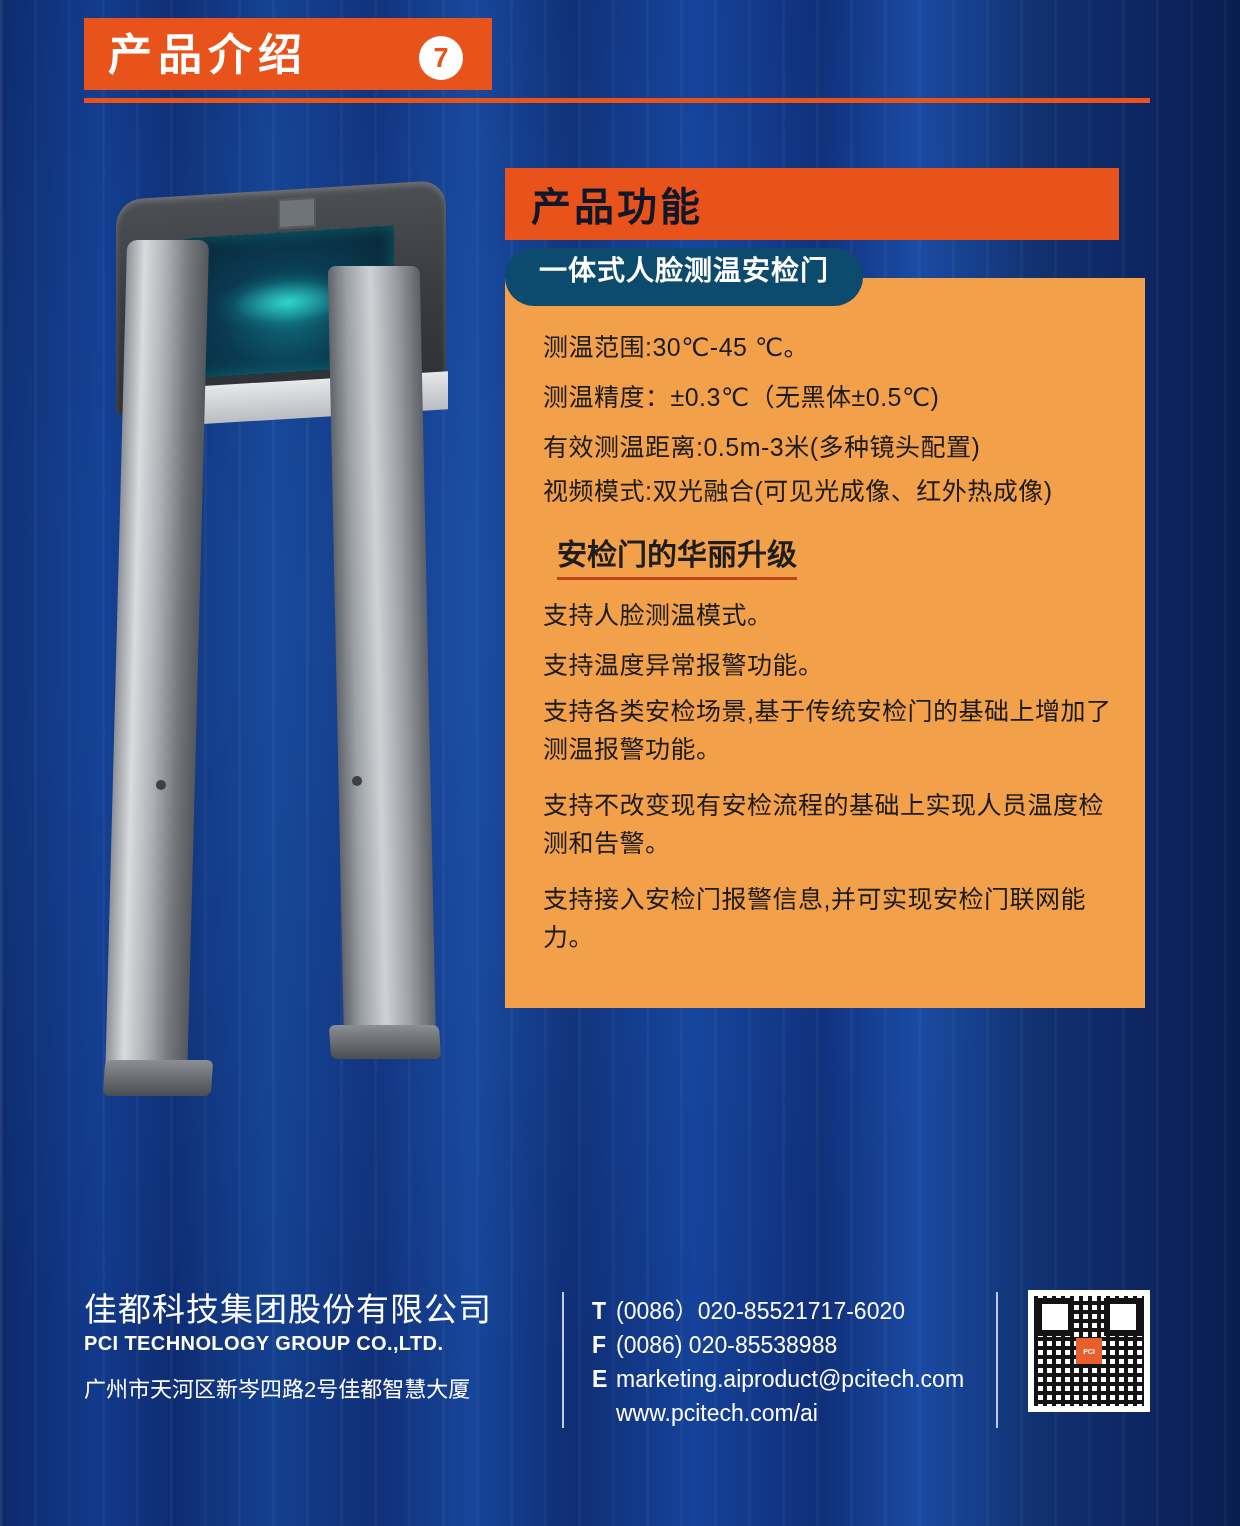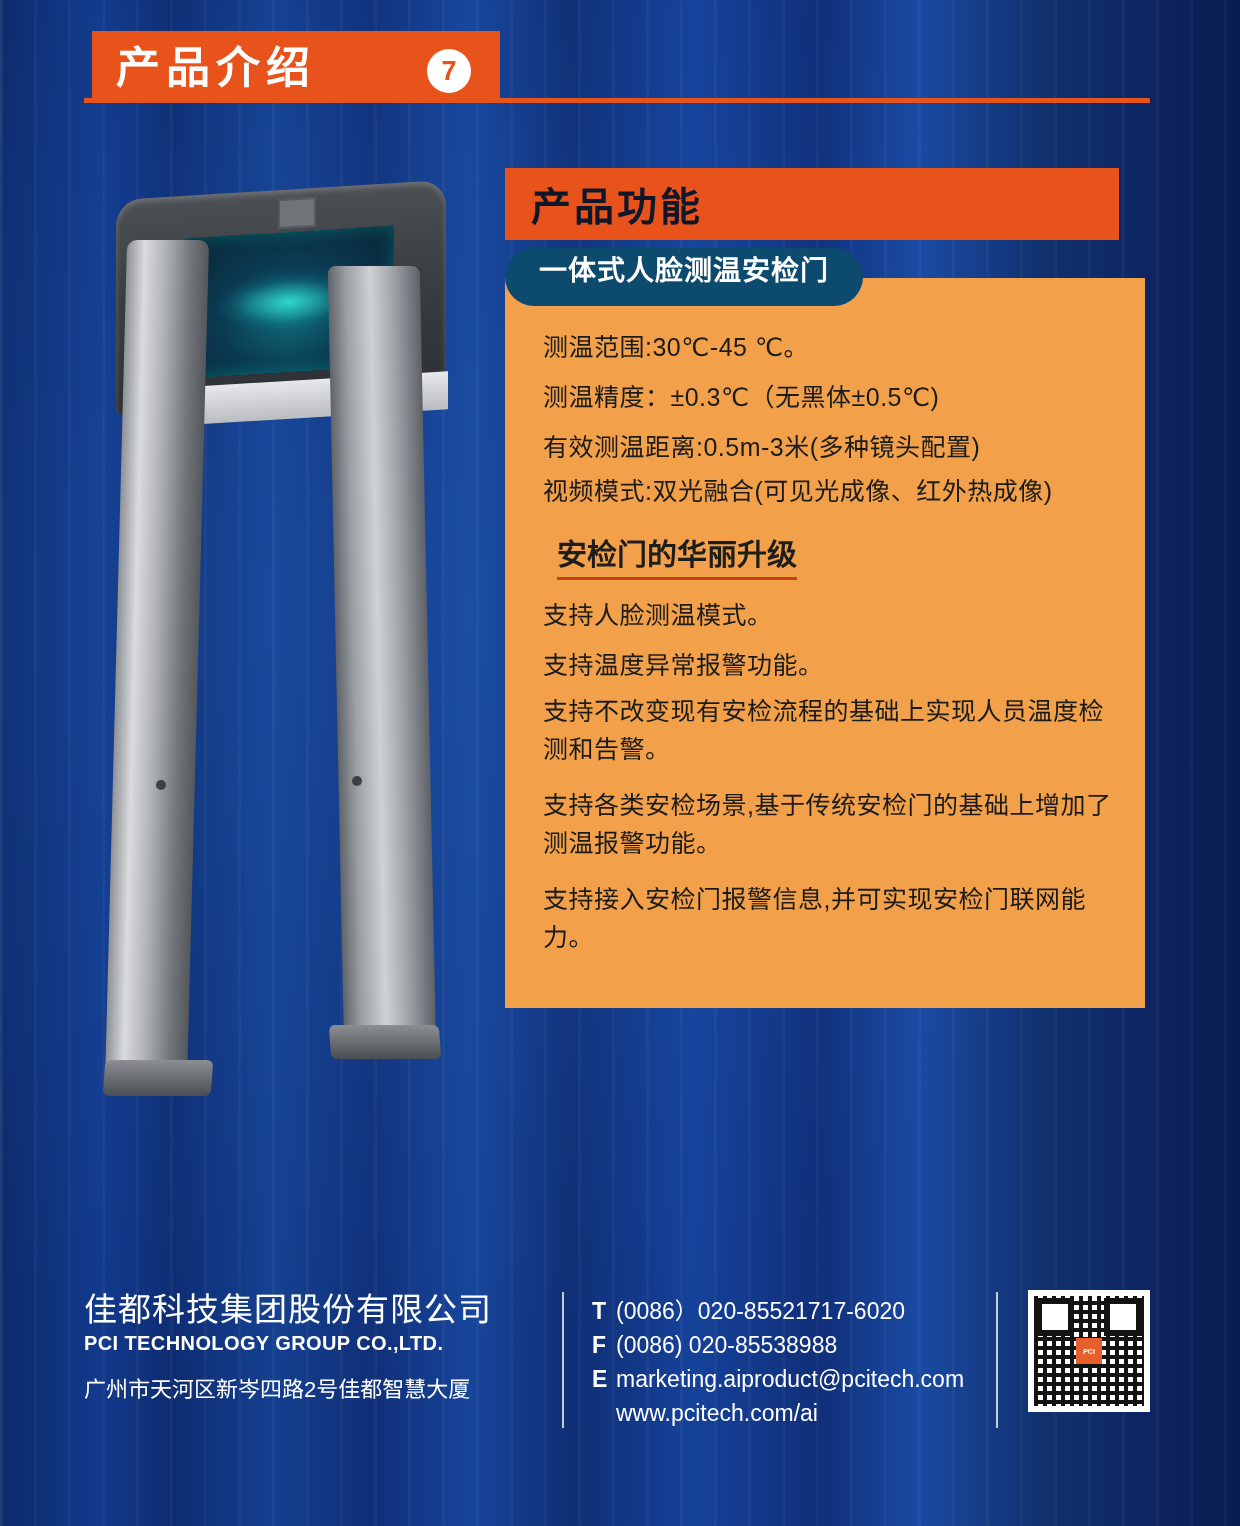--- a/index.html
+++ b/index.html
@@ -39,26 +39,25 @@
   
   .header {
     position: absolute;
     top: 18px;
     left: 84px;
     width: 1066px;
     height: 92px;
   }
   .header-bar {
     position: absolute;
-    top: 13px;
+    top: 0;
     left: 0;
     width: 408px;
     height: 72px;
     background: #e8521b;
-    margin-left: 8px;
   }
   .header-title {
     position: absolute;
     top: 14px;
     left: 24px;
     font-size: 44px;
     font-weight: bold;
     color: #ffffff;
     letter-spacing: 6px;
     line-height: 46px;
@@ -437,22 +436,22 @@
         <p class="body-line">测温范围:30℃-45 ℃。</p>
         <p class="body-line">测温精度：±0.3℃（无黑体±0.5℃)</p>
         <p class="body-line tight">有效测温距离:0.5m-3米(多种镜头配置)</p>
         <p class="body-line tight">视频模式:双光融合(可见光成像、红外热成像)</p>
       </div>
 
       <div>
         <div class="sub-head second">安检门的华丽升级</div>
         <p class="body-line">支持人脸测温模式。</p>
         <p class="body-line tight">支持温度异常报警功能。</p>
+        <p class="body-para">支持各类安检场景,基于传统安检门的基础上增加了测温报警功能。</p>
         <p class="body-para">支持不改变现有安检流程的基础上实现人员温度检测和告警。</p>
-        <p class="body-para">支持各类安检场景,基于传统安检门的基础上增加了测温报警功能。</p>
         <p class="body-para">支持接入安检门报警信息,并可实现安检门联网能力。</p>
       </div>
     </div>
   </div>
 
   <div class="footer">
     <div class="company-block">
       <div class="company-cn">佳都科技集团股份有限公司</div>
       <div class="company-en">PCI TECHNOLOGY GROUP CO.,LTD.</div>
       <div class="company-addr">广州市天河区新岑四路2号佳都智慧大厦</div>

